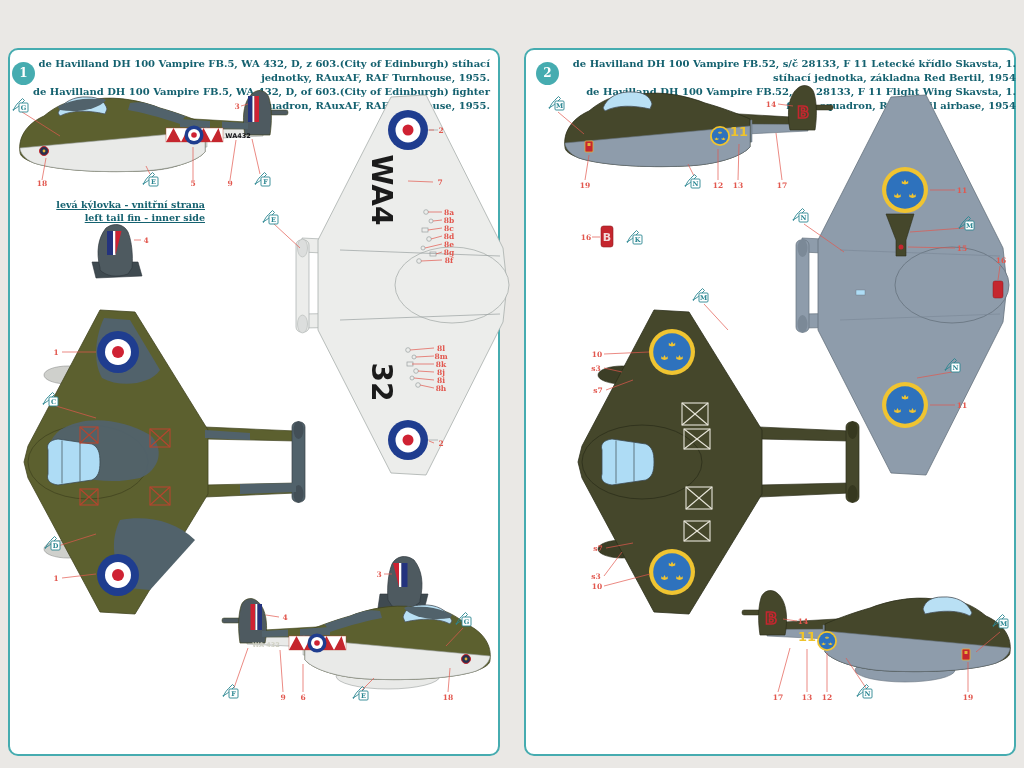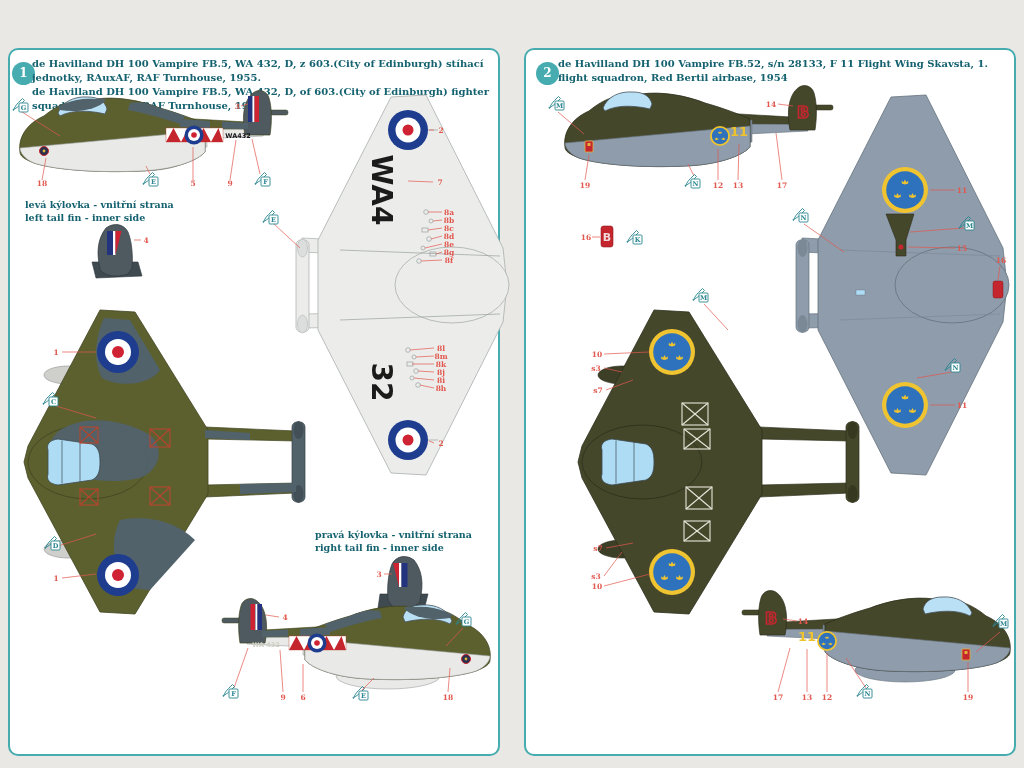--- a/index.html
+++ b/index.html
@@ -2,23 +2,23 @@
 <html><head>
 <meta charset="utf-8">
 <style>
   html,body{margin:0;padding:0;}
   #page{position:relative;width:1024px;height:768px;background:#eae8e5;font-family:"DejaVu Serif",serif;overflow:hidden;}
   .panel{position:absolute;top:48px;width:492px;height:708px;background:#ffffff;border:2px solid #46acb0;border-radius:10px;box-sizing:border-box;}
   #panel1{left:8px;} #panel2{left:524px;}
   .badge{position:absolute;top:62px;width:23px;height:23px;border-radius:50%;background:#46acb0;color:#fff;
          font:bold 12px "DejaVu Serif",serif;text-align:center;line-height:23px;}
   #badge1{left:12px;} #badge2{left:536px;}
-  .title{position:absolute;color:#14616f;font:bold 10px "DejaVu Serif",serif;line-height:14px;width:458px;}
+  .title{position:absolute;color:#14616f;font:bold 10px "DejaVu Serif",serif;line-height:14px;width:458px;text-align:right;}
   #title1{left:32px;top:57px;} #title2{left:558px;top:57px;}
-  .caplabel{position:absolute;color:#14616f;font:bold 9.5px "DejaVu Serif",serif;line-height:13px;text-align:left;width:180px;}
+  .caplabel{position:absolute;color:#14616f;font:bold 9.5px "DejaVu Serif",serif;line-height:13px;text-align:right;width:180px;text-decoration:underline;}
   #finL{left:25px;top:198px;} #finR{left:315px;top:528px;} #doorlab{left:520px;top:201px;}
   #art{position:absolute;left:0;top:0;}
   .co{font:bold 7.5px "DejaVu Serif",serif;fill:#e2574e;}
   .ld{stroke:#e2574e;stroke-width:.7;fill:none;}
   .picon .bx{fill:#fff;stroke:#2a8691;stroke-width:.9;}
   .picon .bl{font:bold 6.5px "DejaVu Serif",serif;fill:#2a8691;}
   .picon .br{fill:none;stroke:#2a8691;stroke-width:.9;stroke-linejoin:round;}
   .s1{--ct:#5c602f;--cb:#e9eae8;--cf:#4e5a60;--cw:#d7d9d5;--st:#41441f;--sb:#9aa09e;}
   .s2{--ct:#45472b;--cb:#8e9cab;--cf:#45472b;--cw:#7e8c99;--st:#2c2e1a;--sb:#66727e;}
   .pf .pod{fill:var(--ct);stroke:var(--st);stroke-width:.8;stroke-linejoin:round;}
@@ -44,30 +44,27 @@
   <div class="panel" id="panel2"></div>
 
   <div class="badge" id="badge1">1</div>
   <div class="badge" id="badge2">2</div>
 
   <div class="title" id="title1">
     <div>de Havilland DH 100 Vampire FB.5, WA 432, D, z 603.(City of Edinburgh) stíhací jednotky, RAuxAF, RAF Turnhouse, 1955.</div>
     <div>de Havilland DH 100 Vampire FB.5, WA 432, D, of 603.(City of Edinburgh) fighter squadron, RAuxAF, RAF Turnhouse, 1955.</div>
   </div>
   <div class="title" id="title2">
+    <div>de Havilland DH 100 Vampire FB.52, s/č 28133, F 11 Letecké křídlo Skavsta, 1. stíhací jednotka, základna Red Bertil, 1954</div>
     <div>de Havilland DH 100 Vampire FB.52, s/n 28133, F 11 Flight Wing Skavsta, 1. flight squadron, Red Bertil airbase, 1954</div>
   </div>
 
   <div class="caplabel" id="finL">
     <div>levá kýlovka - vnitřní strana</div>
     <div>left tail fin - inner side</div>
-  </div>
-  <div class="caplabel" id="finR">
-    <div>pravá kýlovka - vnitřní strana</div>
-    <div>right tail fin - inner side</div>
   </div>
 
   <svg id="art" width="1024" height="768" viewBox="0 0 1024 768">
     <defs>
       <path id="brush" d="M1.5,12.5 C2.5,9 4.5,6.5 6.5,4.5 L10.5,0.5 L12.5,2.5 L8.5,6.5 C6.5,8.5 4,10.5 0.8,11.8 Z"></path>
       <path id="crn" d="M-3.2,1.6 L-3.2,-1.2 L-1.4,0.2 L0,-2.6 L1.4,0.2 L3.2,-1.2 L3.2,1.6 Q0,3.2 -3.2,1.6 Z" fill="#f0c431"></path>
       <clipPath id="podclip">
         <path d="M20,152 C18,138 26,124 44,116 C58,104 76,97 96,99 C118,96 142,101 160,108 C178,113 196,120 205,124 L205,152 C196,162 170,170 140,171 C100,173 55,170 34,163 C24,159 20,156 20,152 Z"></path>
       </clipPath>
       <g id="profL" class="pf">

